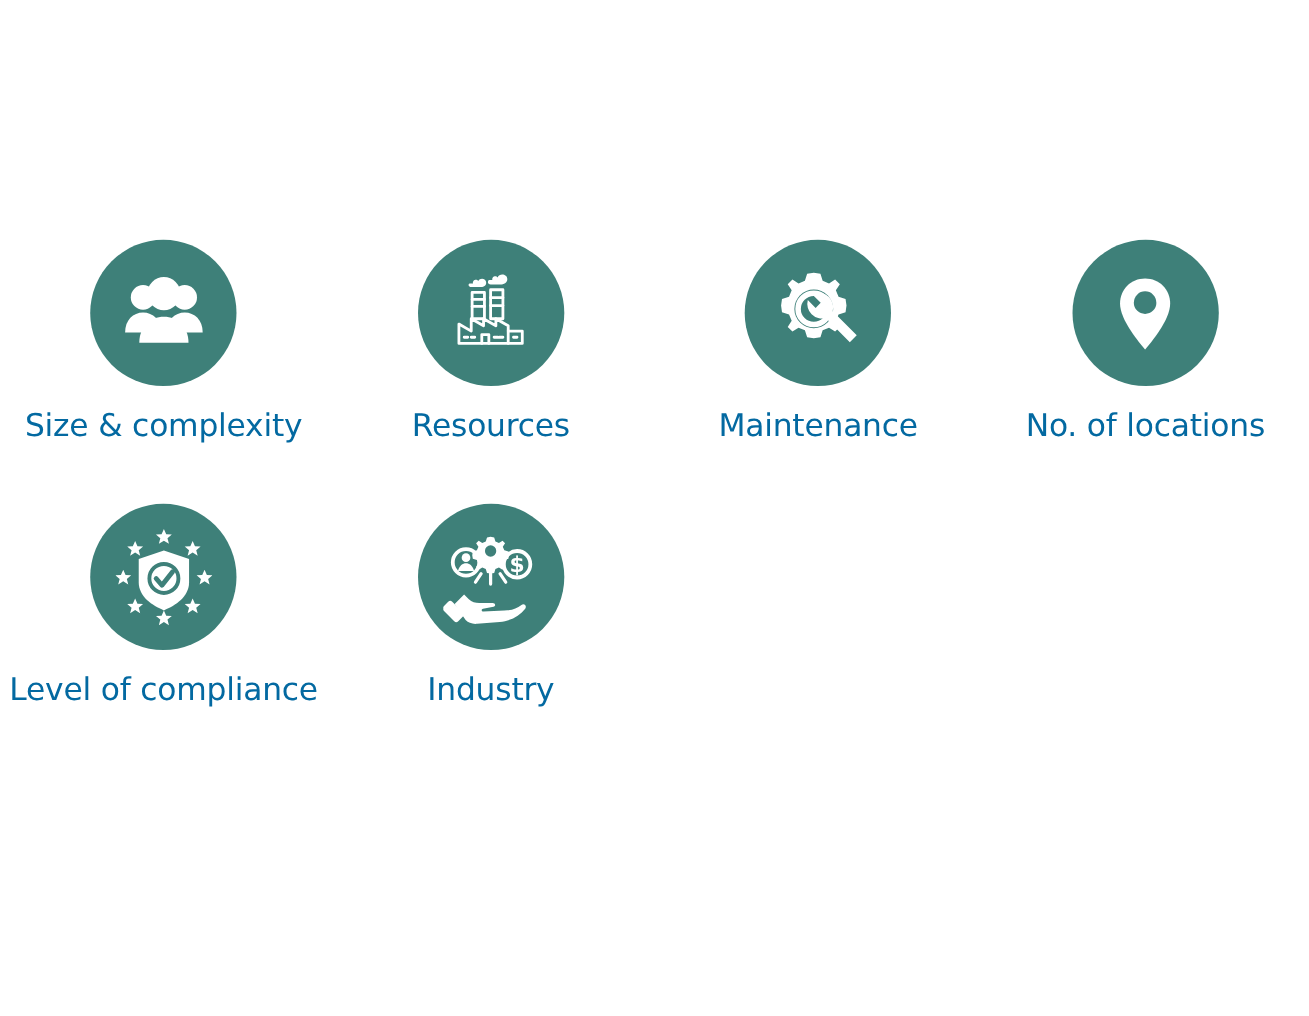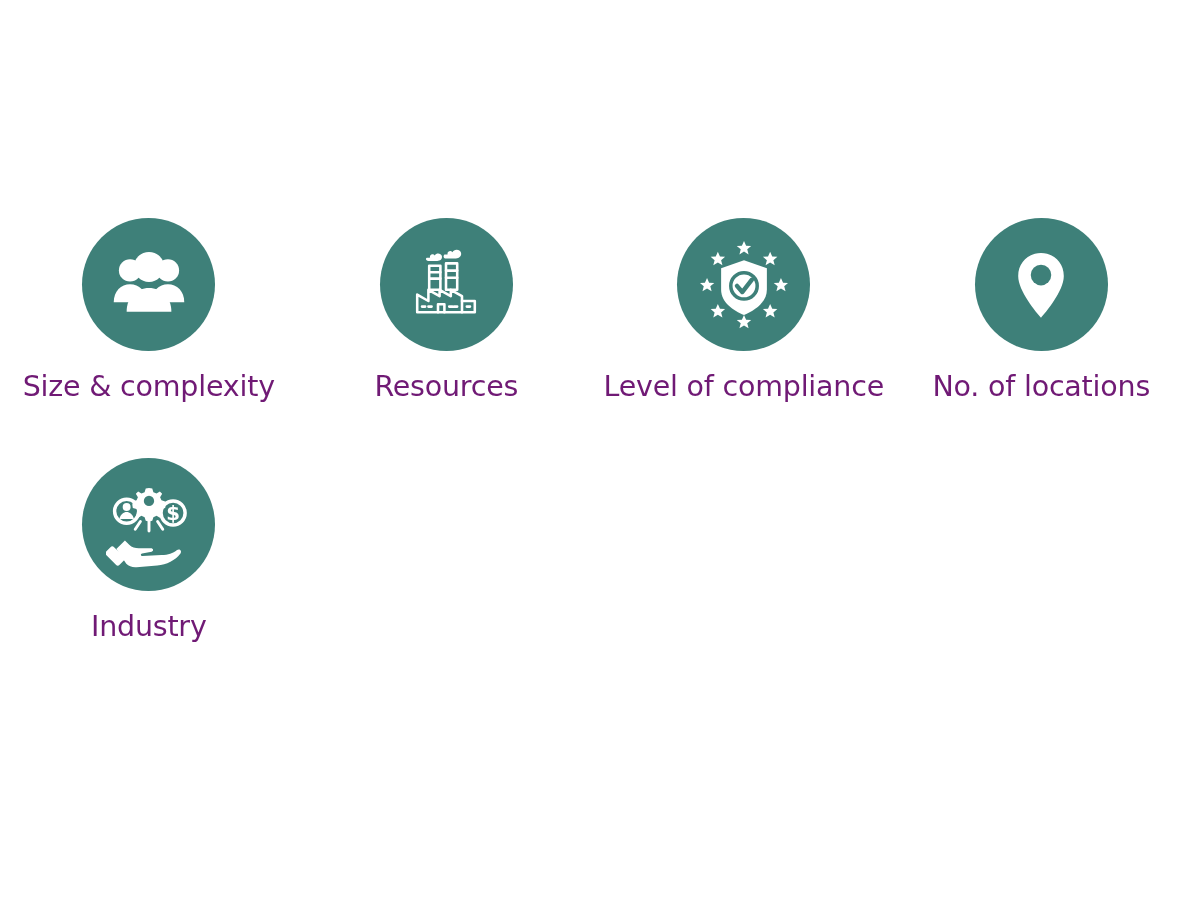--- a/index.html
+++ b/index.html
@@ -53,21 +53,21 @@
 
   .badge svg {
     display: block;
   }
 
   .caption {
     margin-top: 20px;
     font-family: "DejaVu Sans", "Liberation Sans", sans-serif;
     font-size: 28.5px;
     font-weight: 400;
-    color: #701a75;
+    color: #0369a1;
     letter-spacing: -0.2px;
     white-space: nowrap;
     line-height: 1.1;
   }
 </style>
 </head>
 <body>
 
 <div class="board">
 
@@ -107,20 +107,62 @@
             <path d="M70 70 L86 70 L86 84 L70 84"></path>
             <path d="M40 84 L40 74 L48 74 L48 84"></path>
             <path d="M20 77 L24 77 M28 77 L32 77 M60 77 L64 77 M54 77 L58 77 M76 77 L80 77"></path>
           </svg>
         </span>
       </div>
       <div class="caption">Resources</div>
     </div>
 
 
+    <div class="cell">
+      <div class="badge">
+        <span>
+          <svg width="84" height="84" viewBox="0 0 100 100">
+            <defs>
+              <mask id="gearmask">
+                <rect x="0" y="0" width="100" height="100" fill="#fff"></rect>
+                <circle cx="45" cy="45" r="21" fill="#000"></circle>
+              </mask>
+            </defs>
+            <g mask="url(#gearmask)">
+              <path fill="#ffffff" d="
+                M45 6
+                l7.2 1.0 2.4 7.6 6.9 2.9 6.6-4.3 5.1 5.1 -4.3 6.6 2.9 6.9 7.6 2.4 1.0 7.2 -1.0 7.2 -7.6 2.4 -2.9 6.9 4.3 6.6 -5.1 5.1 -6.6-4.3 -6.9 2.9 -2.4 7.6 -7.2 1.0 -7.2-1.0 -2.4-7.6 -6.9-2.9 -6.6 4.3 -5.1-5.1 4.3-6.6 -2.9-6.9 -7.6-2.4 -1.0-7.2 1.0-7.2 7.6-2.4 2.9-6.9 -4.3-6.6 5.1-5.1 6.6 4.3 6.9-2.9 2.4-7.6 z"></path>
+            </g>
+            <circle cx="45" cy="45" r="17" fill="none" stroke="#ffffff" stroke-width="6"></circle>
+
+            <path fill="#ffffff" d="
+              M46 30
+              a16 16 0 0 0 -2 0
+              l0 0
+              l8.5 8.5 -5.5 5.5 -8.5-8.5
+              a16 16 0 0 0 19.5 19.5
+              l26 26 7.5-7.5 -26-26
+              a16 16 0 0 0 -19.5-19.5 z"></path>
+          </svg>
+        </span>
+      </div>
+      <div class="caption">Maintenance</div>
+    </div>
+
+    <div class="cell">
+      <div class="badge">
+        <span>
+          <svg width="76" height="76" viewBox="0 0 100 100">
+            <path fill="#ffffff" d="M50 8 C33 8 20 21 20 38 C20 58 44 86 50 93 C56 86 80 58 80 38 C80 21 67 8 50 8 Z"></path>
+            <circle cx="50" cy="37" r="13.5" fill="#3E8079"></circle>
+          </svg>
+        </span>
+      </div>
+      <div class="caption">No. of locations</div>
+    </div>
 
     <div class="cell">
       <div class="badge">
         <span>
           <svg width="88" height="88" viewBox="0 0 100 100">
             <g fill="#ffffff">
 
               <g id="stars">
                 <path transform="translate(50,8)" d="M0-8 L2.4-2.6 8.2-2.3 3.7 1.5 5.2 7.2 0 4 -5.2 7.2 -3.7 1.5 -8.2-2.3 -2.4-2.6 Z"></path>
                 <path transform="translate(79.7,20.3)" d="M0-8 L2.4-2.6 8.2-2.3 3.7 1.5 5.2 7.2 0 4 -5.2 7.2 -3.7 1.5 -8.2-2.3 -2.4-2.6 Z"></path>
@@ -138,32 +180,20 @@
             <path d="M42 51 L48 58 L59 44" fill="none" stroke="#3E8079" stroke-width="5" stroke-linecap="round" stroke-linejoin="round"></path>
           </svg>
         </span>
       </div>
       <div class="caption">Level of compliance</div>
     </div>
 
     <div class="cell">
       <div class="badge">
         <span>
-          <svg width="76" height="76" viewBox="0 0 100 100">
-            <path fill="#ffffff" d="M50 8 C33 8 20 21 20 38 C20 58 44 86 50 93 C56 86 80 58 80 38 C80 21 67 8 50 8 Z"></path>
-            <circle cx="50" cy="37" r="13.5" fill="#3E8079"></circle>
-          </svg>
-        </span>
-      </div>
-      <div class="caption">No. of locations</div>
-    </div>
-
-    <div class="cell">
-      <div class="badge">
-        <span>
           <svg width="86" height="86" viewBox="0 0 100 100">
 
             <g>
               <circle cx="24" cy="34" r="14" fill="none" stroke="#ffffff" stroke-width="4"></circle>
               <circle cx="24" cy="29" r="4.6" fill="#ffffff"></circle>
               <path d="M15.5 43 c1.5-5.5 5-8 8.5-8 c3.5 0 7 2.5 8.5 8 z" fill="#ffffff"></path>
             </g>
 
             <g transform="translate(50,22)">
               <path fill="#ffffff" d="M0-15 l3.8 .6 1.3 4.3 3.7 1.6 3.8-2.4 2.7 2.7 -2.4 3.8 1.6 3.7 4.3 1.3 .6 3.8 -.6 3.8 -4.3 1.3 -1.6 3.7 2.4 3.8 -2.7 2.7 -3.8-2.4 -3.7 1.6 -1.3 4.3 -3.8 .6 -3.8-.6 -1.3-4.3 -3.7-1.6 -3.8 2.4 -2.7-2.7 2.4-3.8 -1.6-3.7 -4.3-1.3 -.6-3.8 .6-3.8 4.3-1.3 1.6-3.7 -2.4-3.8 2.7-2.7 3.8 2.4 3.7-1.6 1.3-4.3 z"></path>

